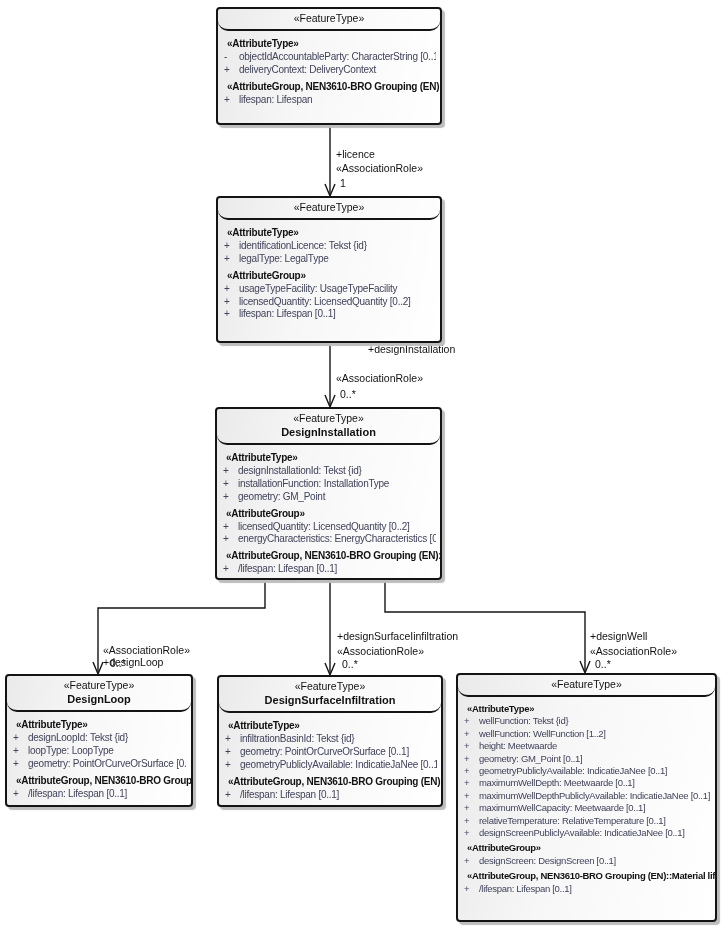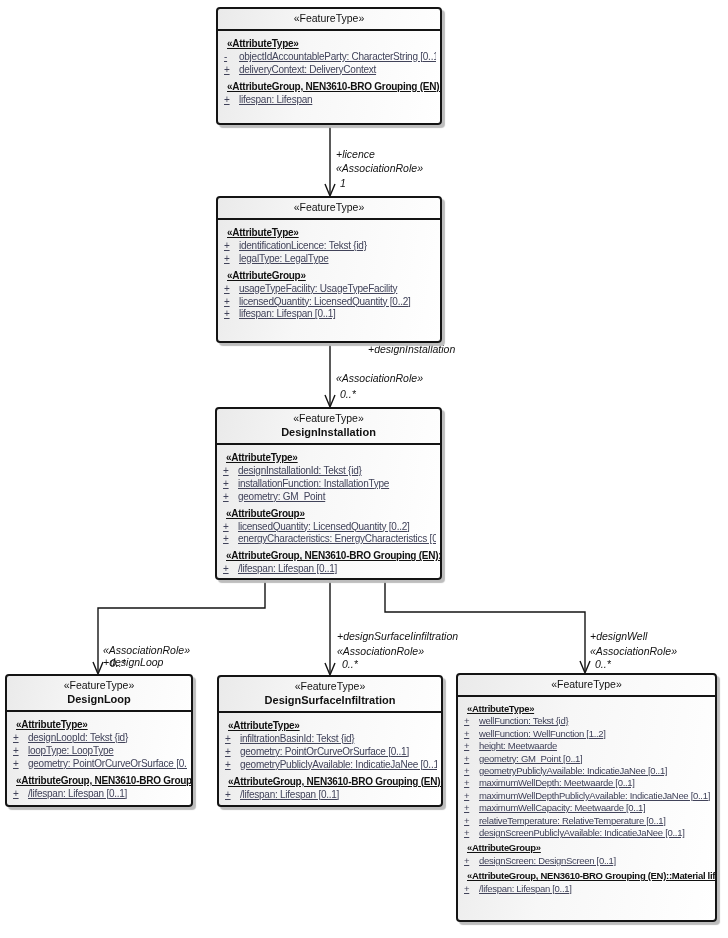--- a/index.html
+++ b/index.html
@@ -8,32 +8,32 @@
     font-family:"Liberation Sans",sans-serif;color:#111;
   }
   #wires{position:absolute;left:0;top:0;width:728px;height:938px;}
   .cls{
     position:absolute;box-sizing:border-box;
     border:2px solid #141414;border-radius:4px;
     background:linear-gradient(100deg,#eaeaea 0%,#f7f7f7 40%,#ffffff 100%);
     box-shadow:3px 3px 1px #bdbdbd;
     overflow:hidden;
   }
-  .hdr{border-bottom:2px solid #141414;padding:3px 4px 4px 4px;text-align:center;}
+  .hdr{border-bottom:2px solid #141414;padding:3px 4px 4px 4px;text-align:center;border-radius:10px;}
   .stereo{font-size:10.5px;line-height:13px;color:#111;}
   .cname{font-size:11px;line-height:14px;font-weight:bold;color:#111;}
   .body{padding:3px 4px 2px 4px;}
-  .row{font-size:10px;line-height:12.9px;letter-spacing:-0.25px;white-space:nowrap;text-decoration:underline;}
+  .row{font-size:10px;line-height:12.9px;letter-spacing:-0.25px;white-space:nowrap;}
   .row.group{font-weight:bold;color:#111;margin-top:4px;padding-left:5px;}
   .row.attr{color:#41435a;display:flex;}
   .row.attr .vis{width:15px;flex:0 0 15px;padding-left:2px;color:#41435a;}
   .row.attr .txt{flex:1 1 auto;overflow:hidden;}
   .cls-design-well .row{font-size:9.5px;line-height:12.4px;letter-spacing:-0.3px;}
   .cls-design-well .row.group{margin-top:3px;}
-  .clabel{position:absolute;font-size:10.5px;line-height:13px;color:#111;white-space:nowrap;font-style:italic;}
+  .clabel{position:absolute;font-size:10.5px;line-height:13px;color:#111;white-space:nowrap;}
 </style>
 </head>
 <body>
 
 <div id="canvas">
 
   <svg id="wires" viewBox="0 0 728 938">
     <g stroke="#141414" stroke-width="1.4" fill="none">
       <path d="M330 125 L330 194"></path>
       <path d="M325 184 L330 196 L335 184"></path>

